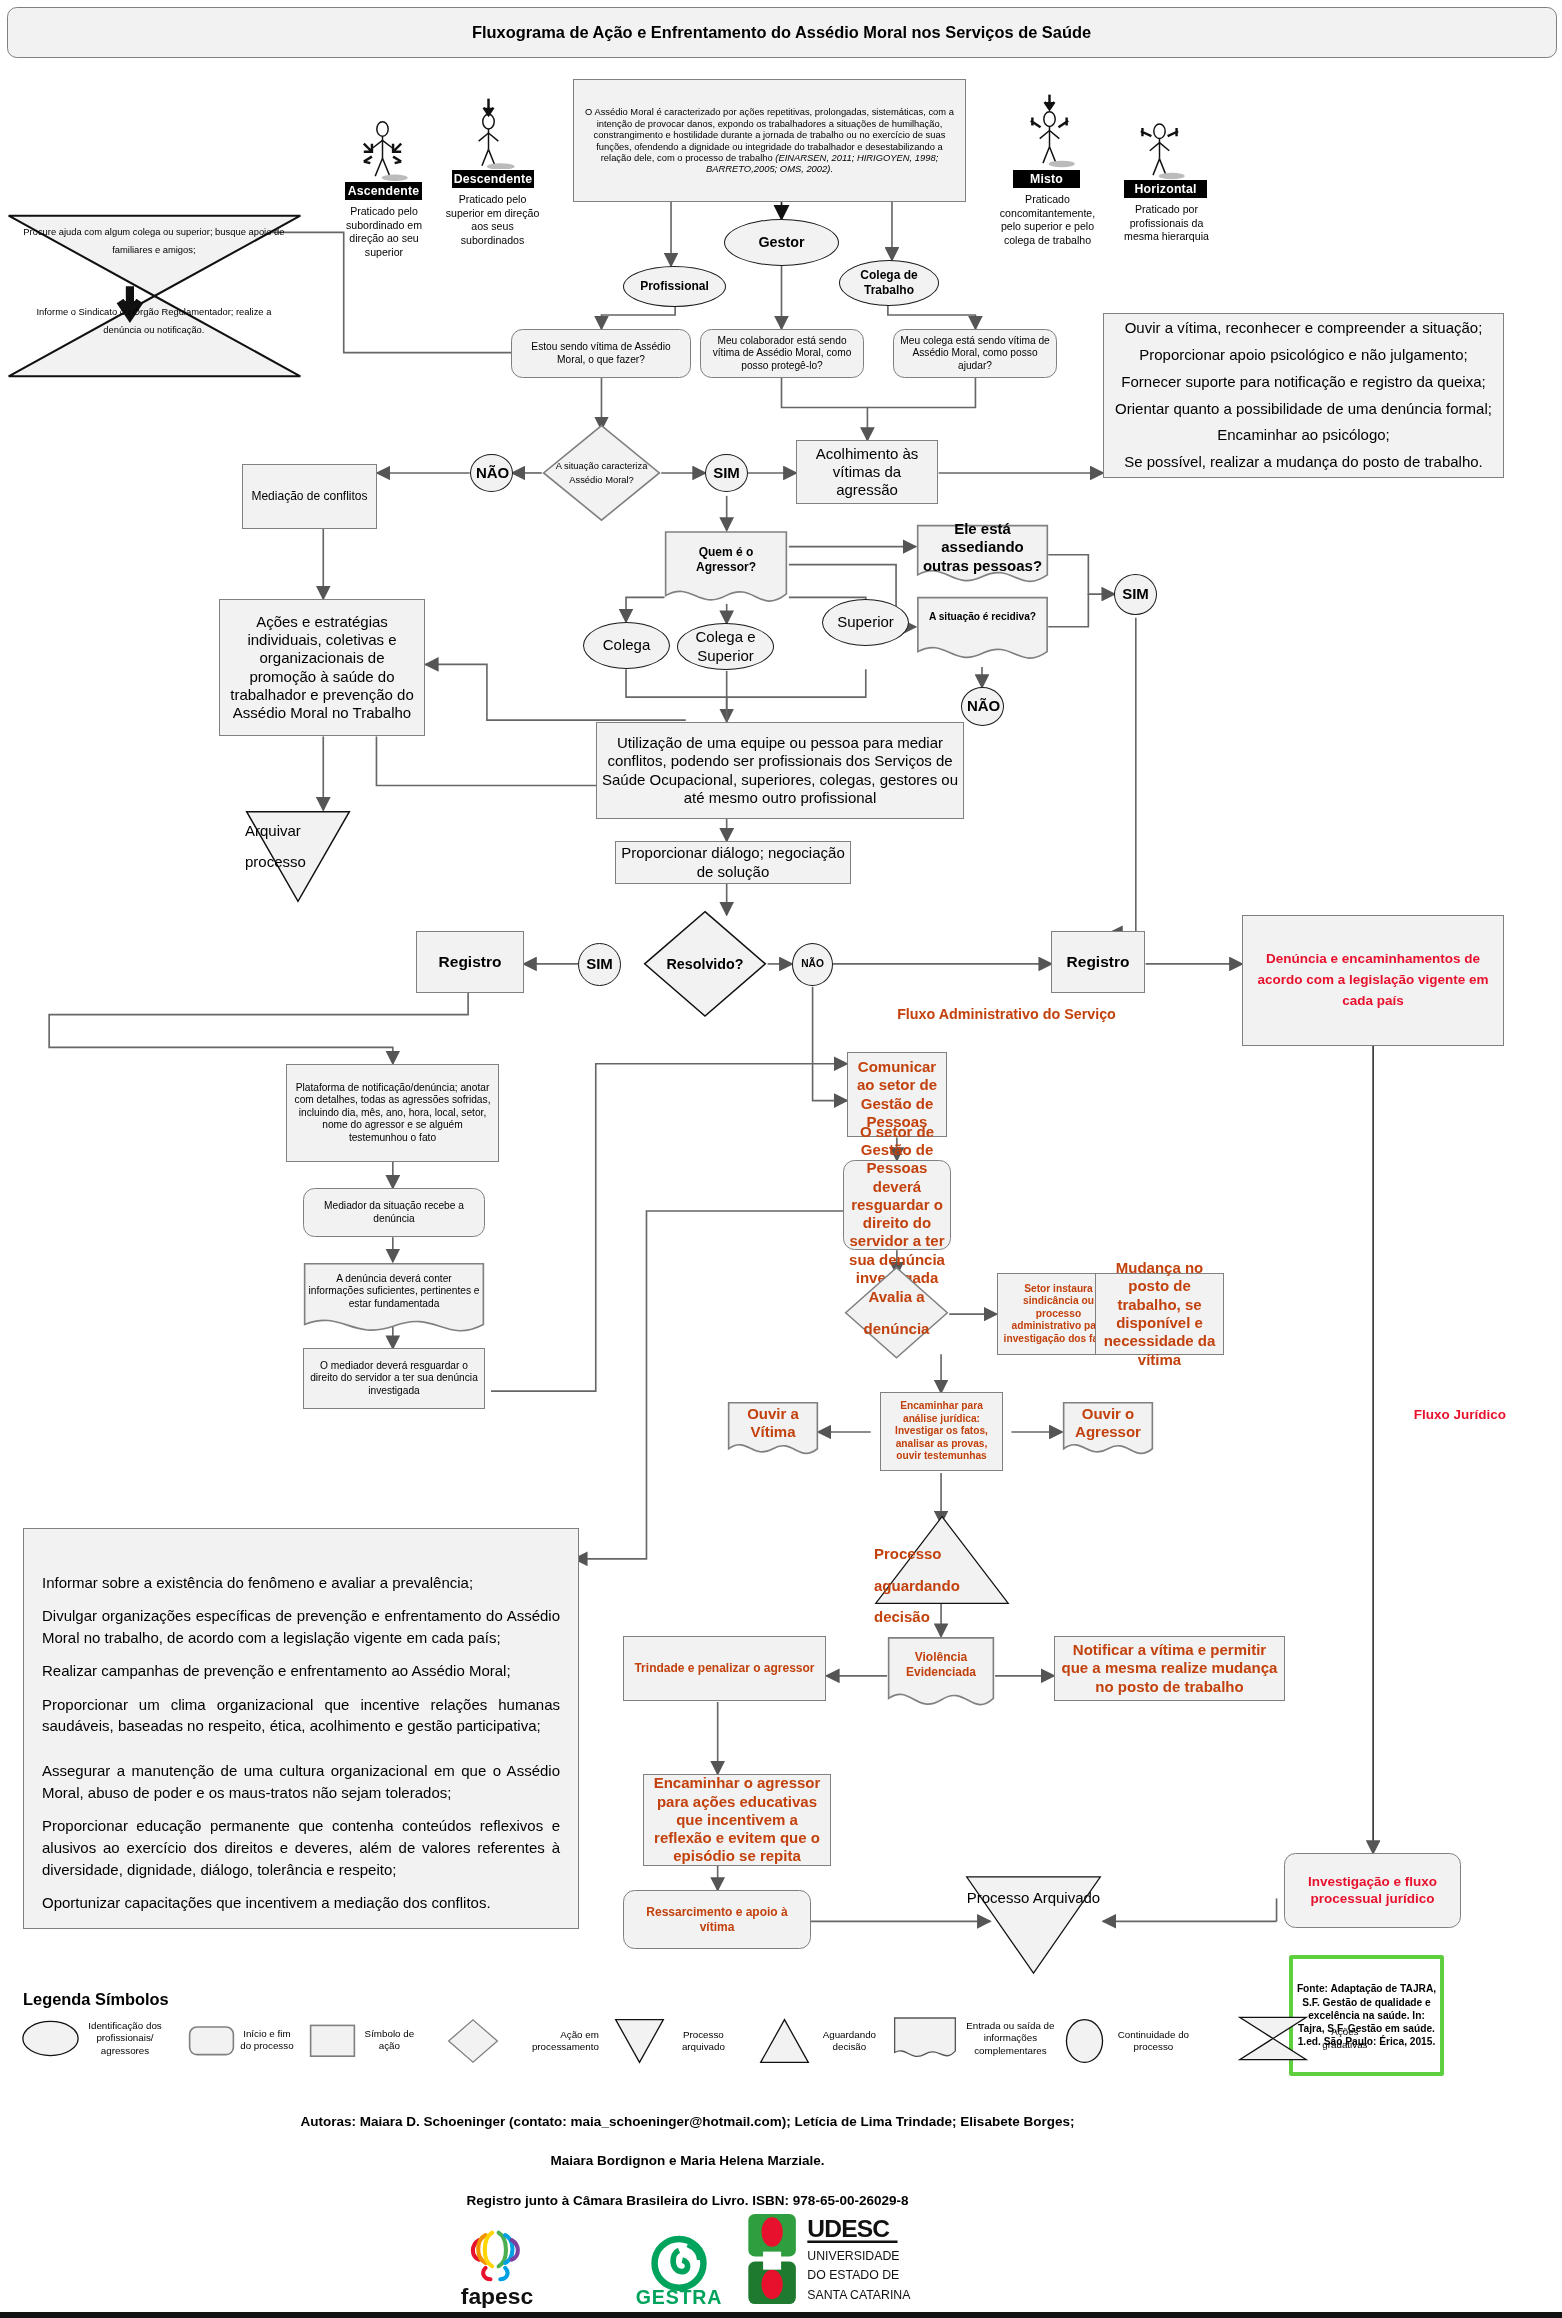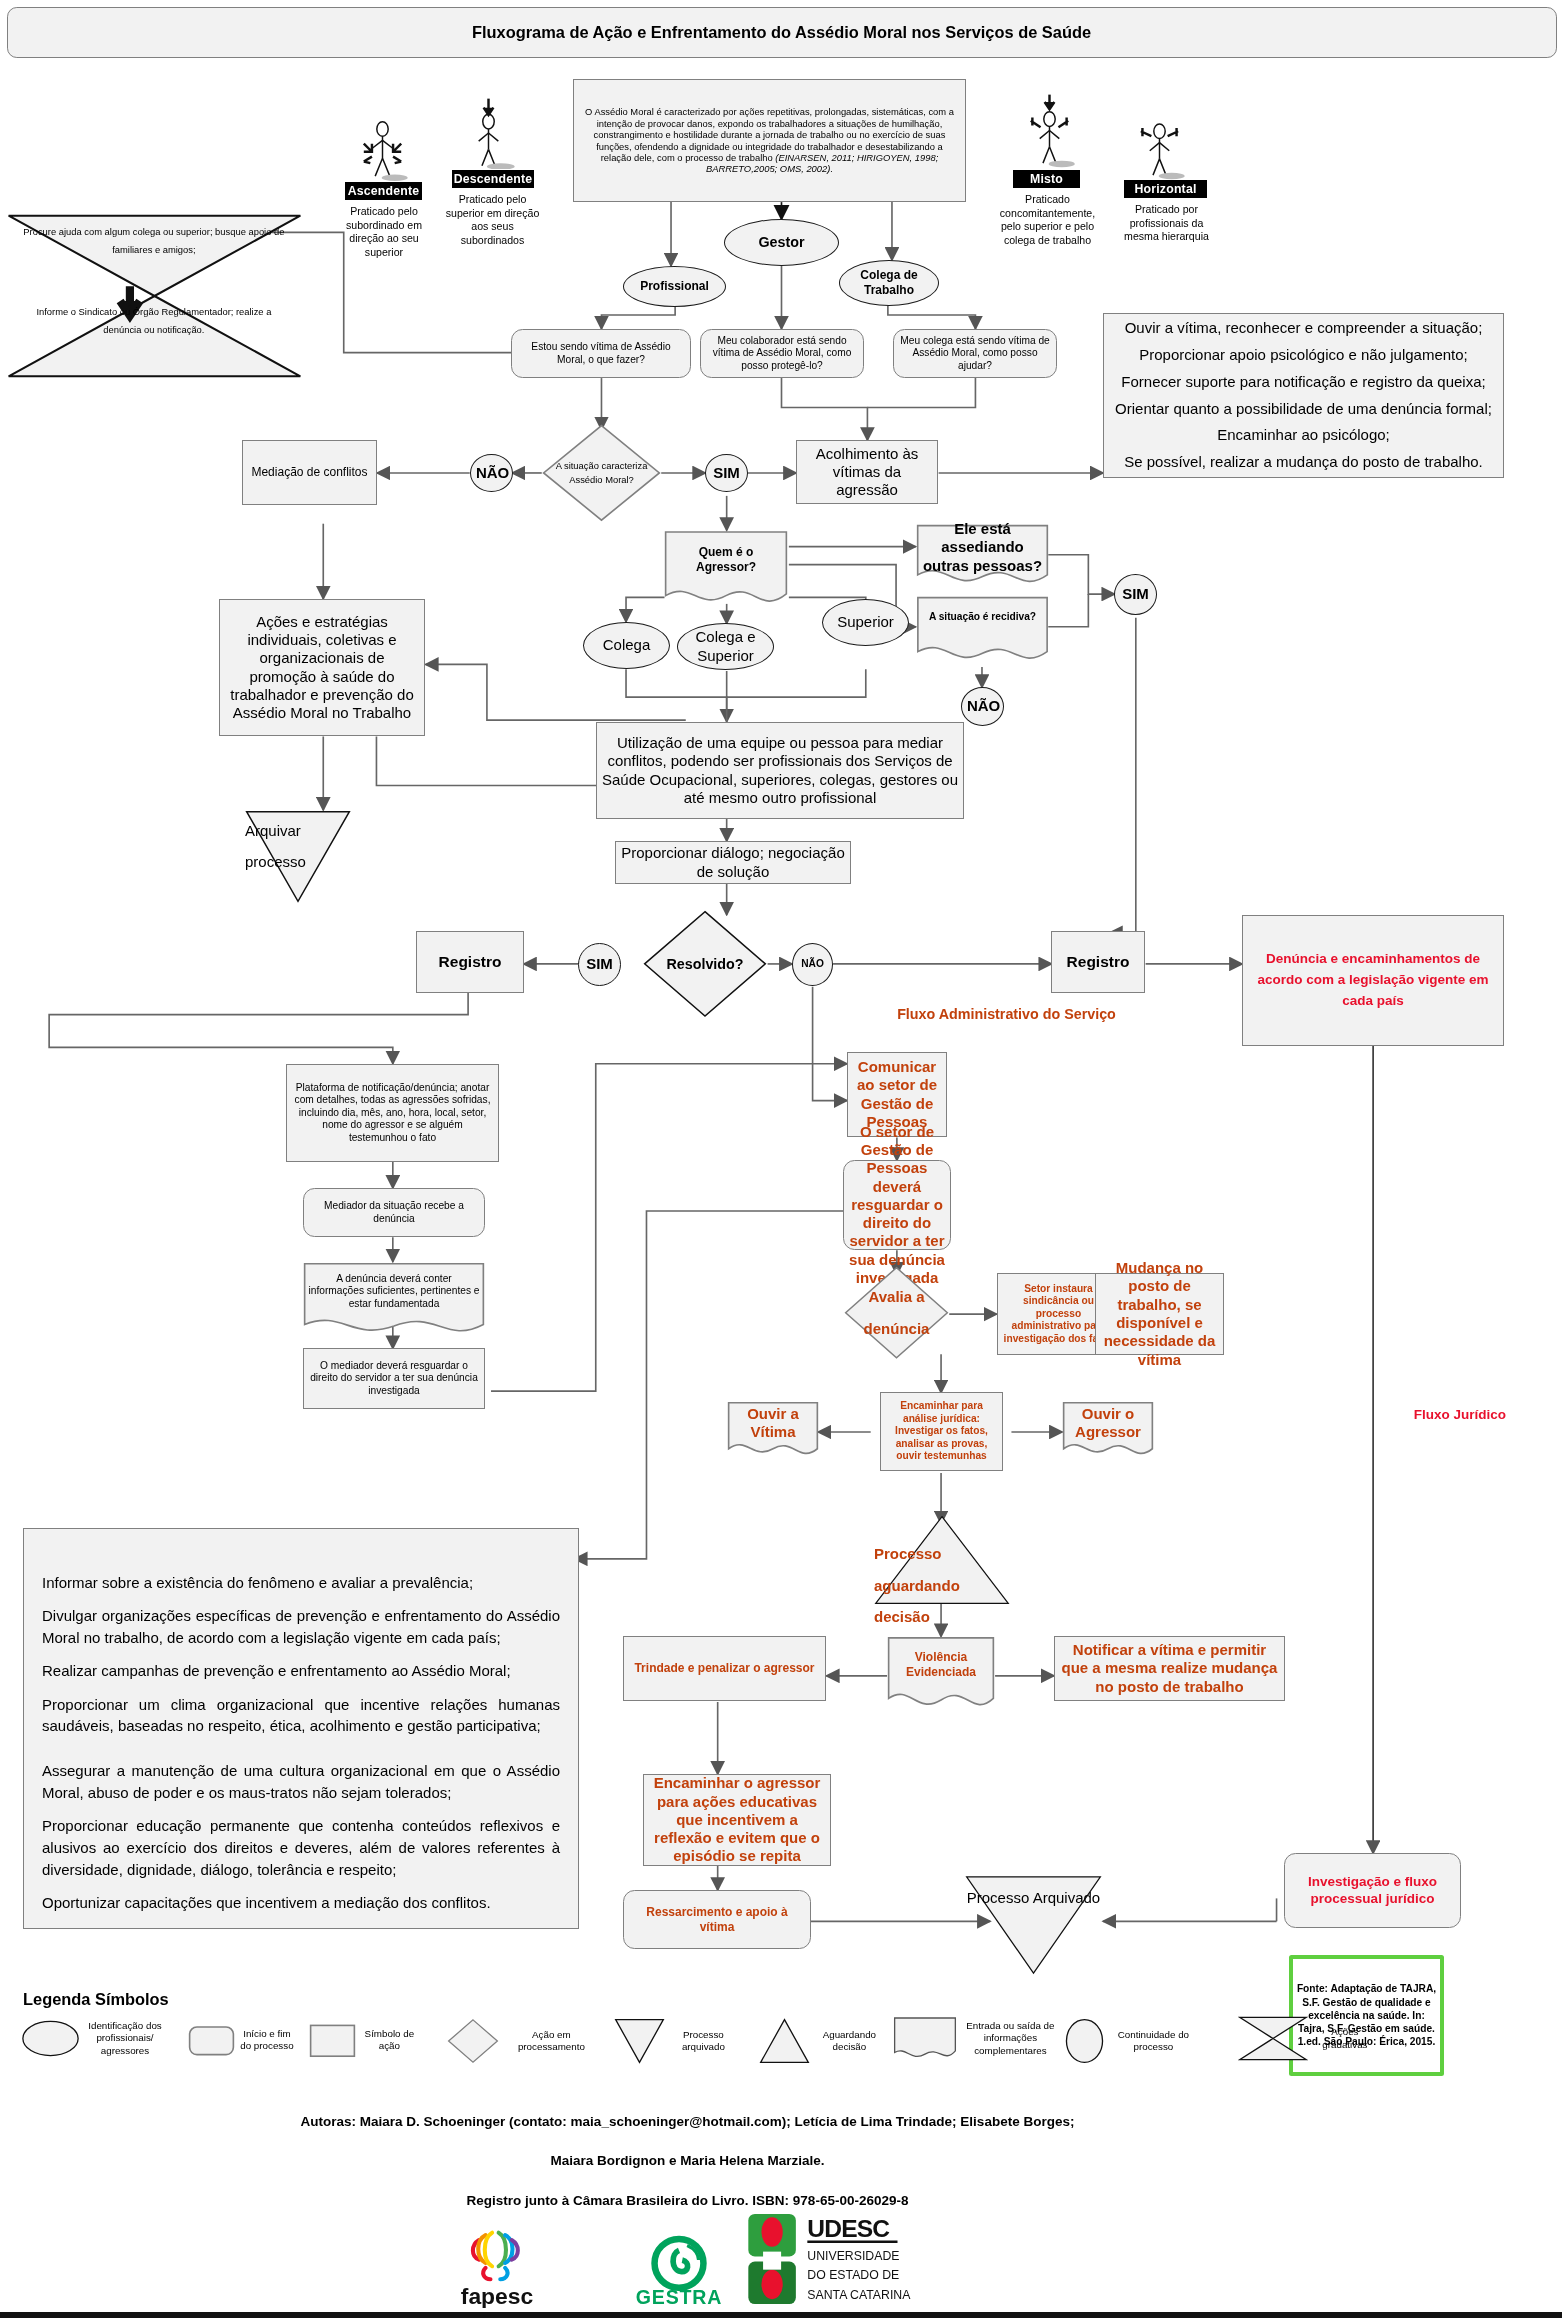--- a/index.html
+++ b/index.html
@@ -322,21 +322,21 @@
 
   <div class="node rect" style="left:1103px; top:313px; width:401px; height:165px;">
     <div class="txt fs13" style="white-space:pre-line; line-height:1.78;">Ouvir a vítima, reconhecer e compreender a situação;
 Proporcionar apoio psicológico e não julgamento;
 Fornecer suporte para notificação e registro da queixa;
 Orientar quanto a possibilidade de uma denúncia formal;
 Encaminhar ao psicólogo;
 Se possível, realizar a mudança do posto de trabalho.</div>
   </div>
 
-  <div class="node rect" style="left:242px; top:440px; width:135px; height:65px;">
+  <div class="node rect" style="left:242px; top:464px; width:135px; height:65px;">
     <div class="txt fs14">Mediação de conflitos</div>
   </div>
   <div class="node ellipse" style="left:470px; top:454px; width:43px; height:38px;">
     <div class="txt b fs13">NÃO</div>
   </div>
 
   <div class="diamond-wrap" style="left:542px; top:424px; width:119px; height:98px;">
     <svg class="dshape" viewBox="0 0 146 120">
         <polygon points="73,2 144,60 73,118 2,60" fill="#f2f2f2" stroke="#808080" stroke-width="2"></polygon>
       </svg>
@@ -574,21 +574,21 @@
     <svg width="47" height="36" viewBox="0 0 58 44">
       <rect x="2" y="4" width="54" height="38" fill="#f2f2f2" stroke="#808080" stroke-width="2"></rect>
     </svg>
     <div class="lab" style="width:57px;">Símbolo de ação</div>
   </div>
 
   <div class="legend-item" style="left:447px; top:2018px;">
     <svg width="52" height="46" viewBox="0 0 64 56">
       <polygon points="32,2 62,28 32,54 2,28" fill="#f2f2f2" stroke="#808080" stroke-width="1.6"></polygon>
     </svg>
-    <div class="lab" style="width:95px;">Ação em processamento</div>
+    <div class="lab" style="width:95px;text-align:right;">Ação em processamento</div>
   </div>
 
   <div class="legend-item" style="left:614px; top:2018px;">
     <svg width="51" height="46" viewBox="0 0 62 56">
       <polygon points="2,2 60,2 31,54" fill="#f2f2f2" stroke="#111" stroke-width="1.6"></polygon>
     </svg>
     <div class="lab" style="width:67px;">Processo arquivado</div>
   </div>
 
   <div class="legend-item" style="left:759px; top:2018px;">

